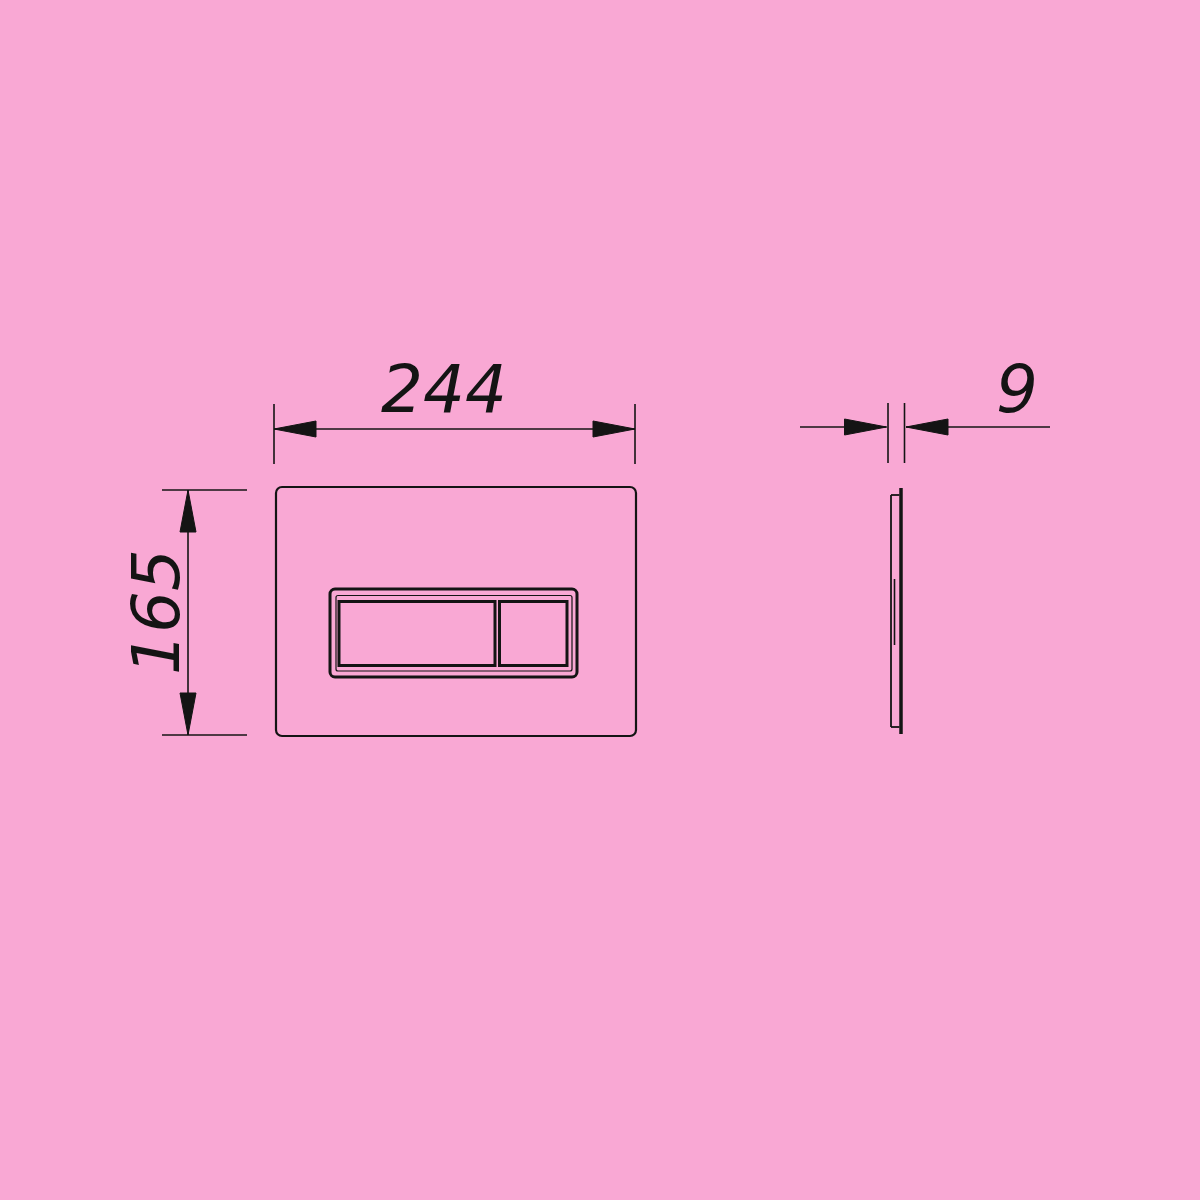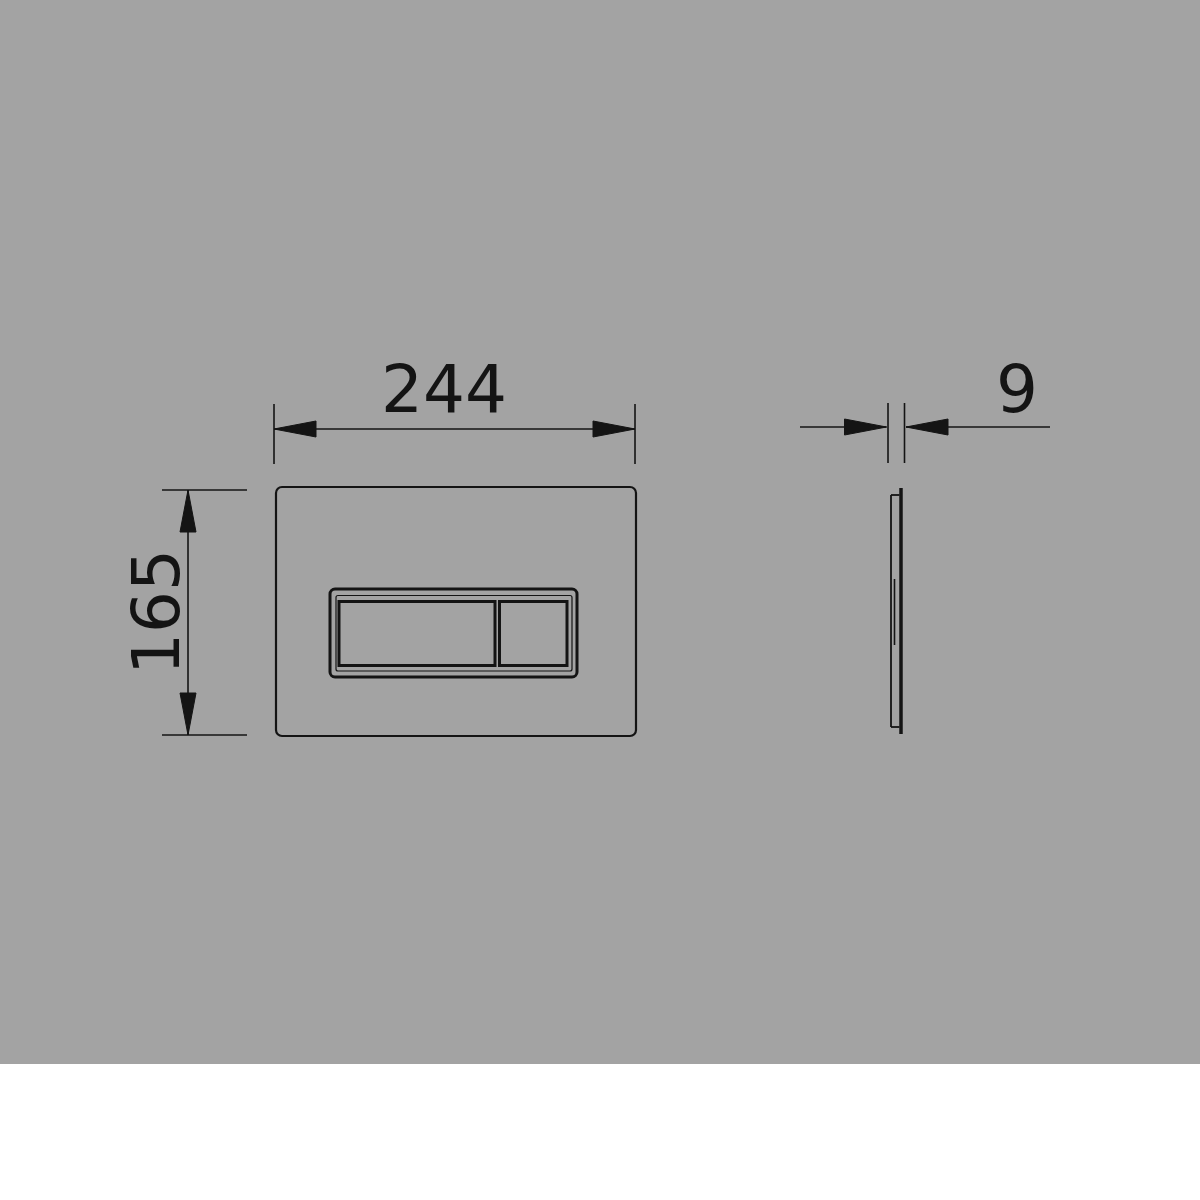--- a/index.html
+++ b/index.html
@@ -4,23 +4,24 @@
 <style>
   html, body {
     margin: 0;
     padding: 0;
     background: #ffffff;
     font-family: "DejaVu Sans", "Liberation Sans", sans-serif;
   }
   .canvas {
     position: relative;
     width: 1200px;
-    height: 1064px;
-    background: #a3a3a3;
+    height: 1200px;
+    background: #f9a8d4;
     overflow: hidden;
+    font-style: italic;
   }
   svg {
     display: block;
   }
   .dim-text {
     font-family: "DejaVu Sans", "Liberation Sans", sans-serif;
     font-size: 66px;
     fill: #141414;
     font-weight: 400;
   }

